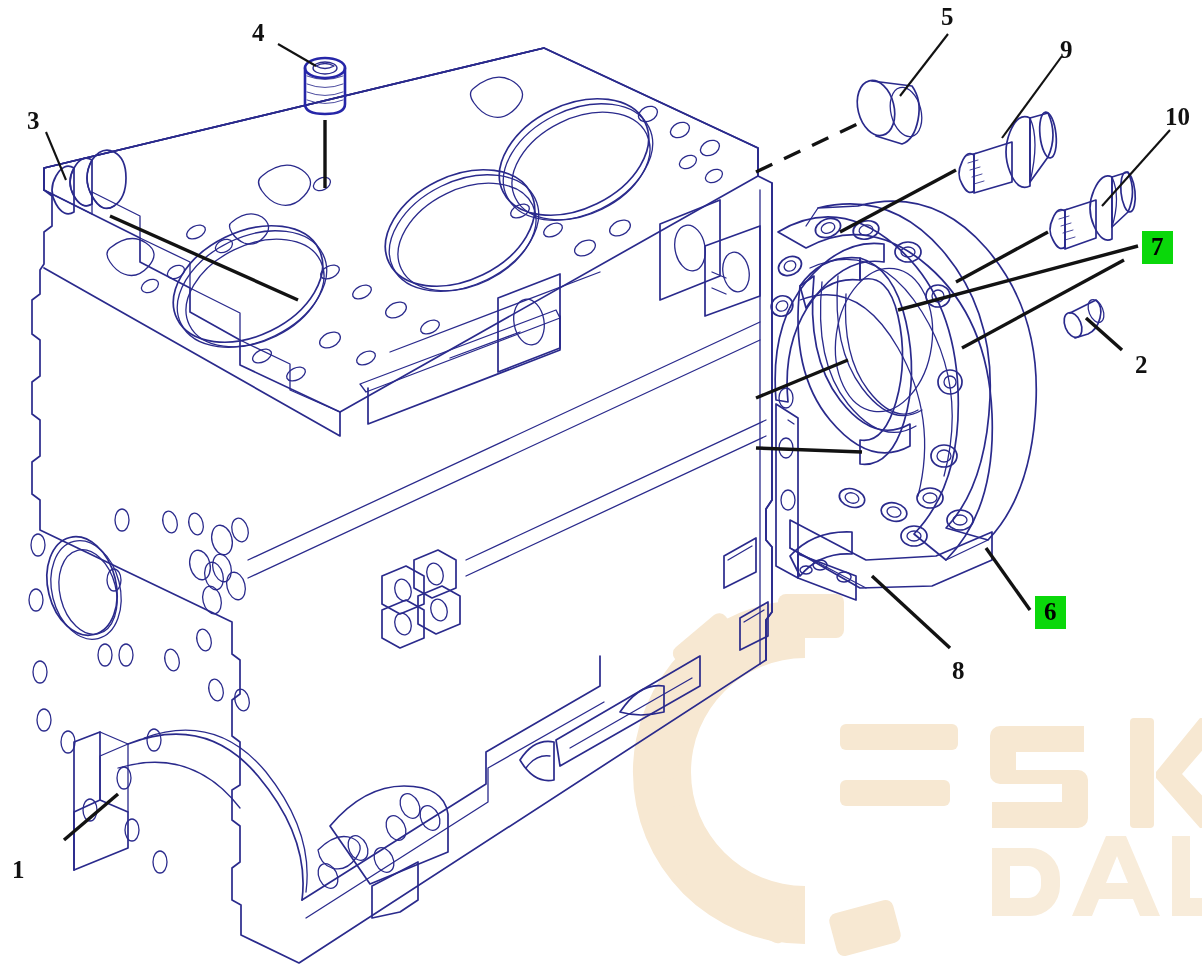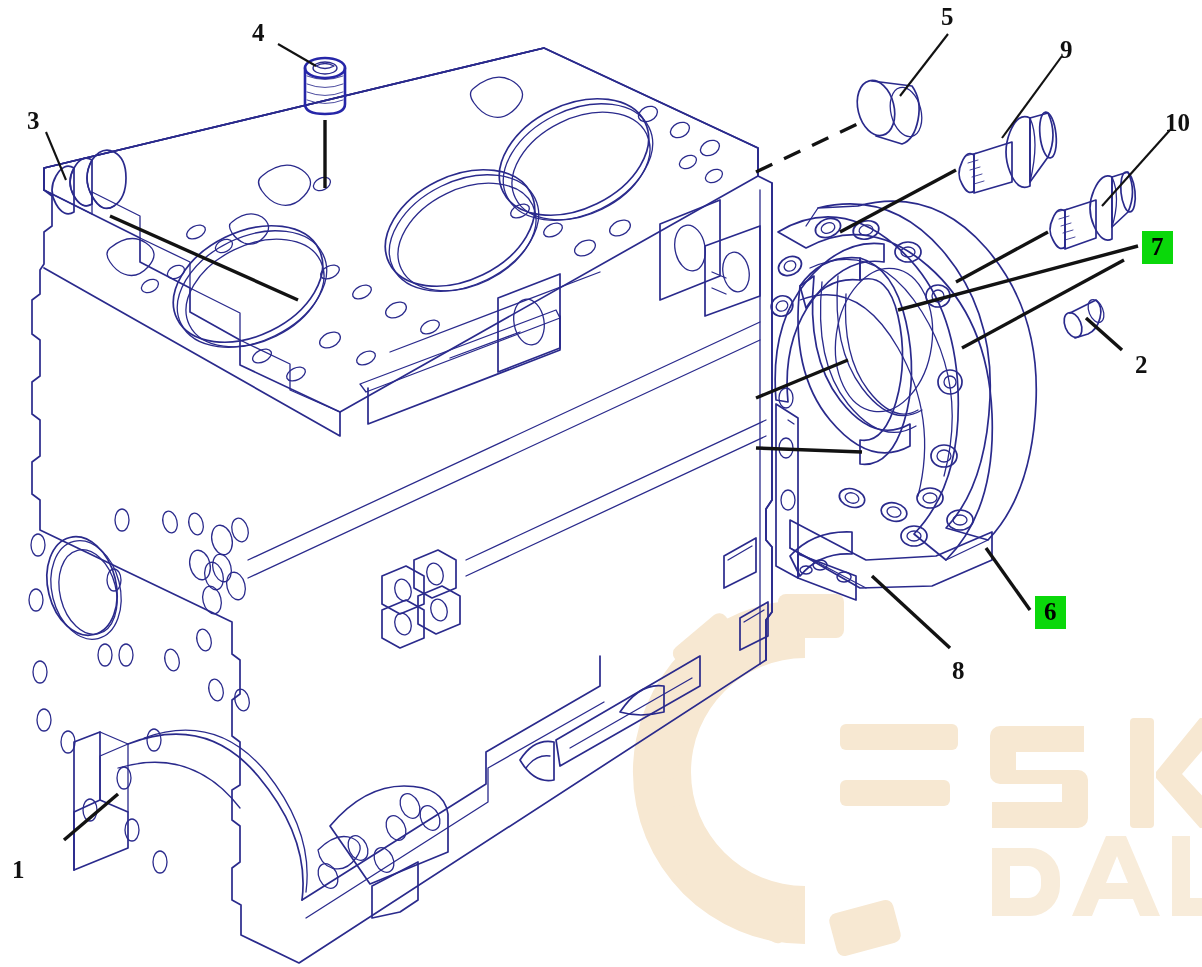--- a/index.html
+++ b/index.html
@@ -468,16 +468,16 @@
   <div id="callout-layer">
     <div class="callout" style="left:12px;  top:857px;">1</div>
     <div class="callout" style="left:1135px;top:352px;">2</div>
     <div class="callout" style="left:27px;  top:108px;">3</div>
     <div class="callout" style="left:252px; top:20px;">4</div>
     <div class="callout" style="left:941px; top:4px;">5</div>
     <div class="callout hl" style="left:1035px;top:596px;">6</div>
     <div class="callout hl" style="left:1142px;top:231px;">7</div>
     <div class="callout" style="left:952px; top:658px;">8</div>
     <div class="callout" style="left:1060px;top:37px;">9</div>
-    <div class="callout" style="left:1165px;top:110px;">10</div>
+    <div class="callout" style="left:1165px;top:104px;">10</div>
   </div>
 
 </div>
 
 </body></html>

